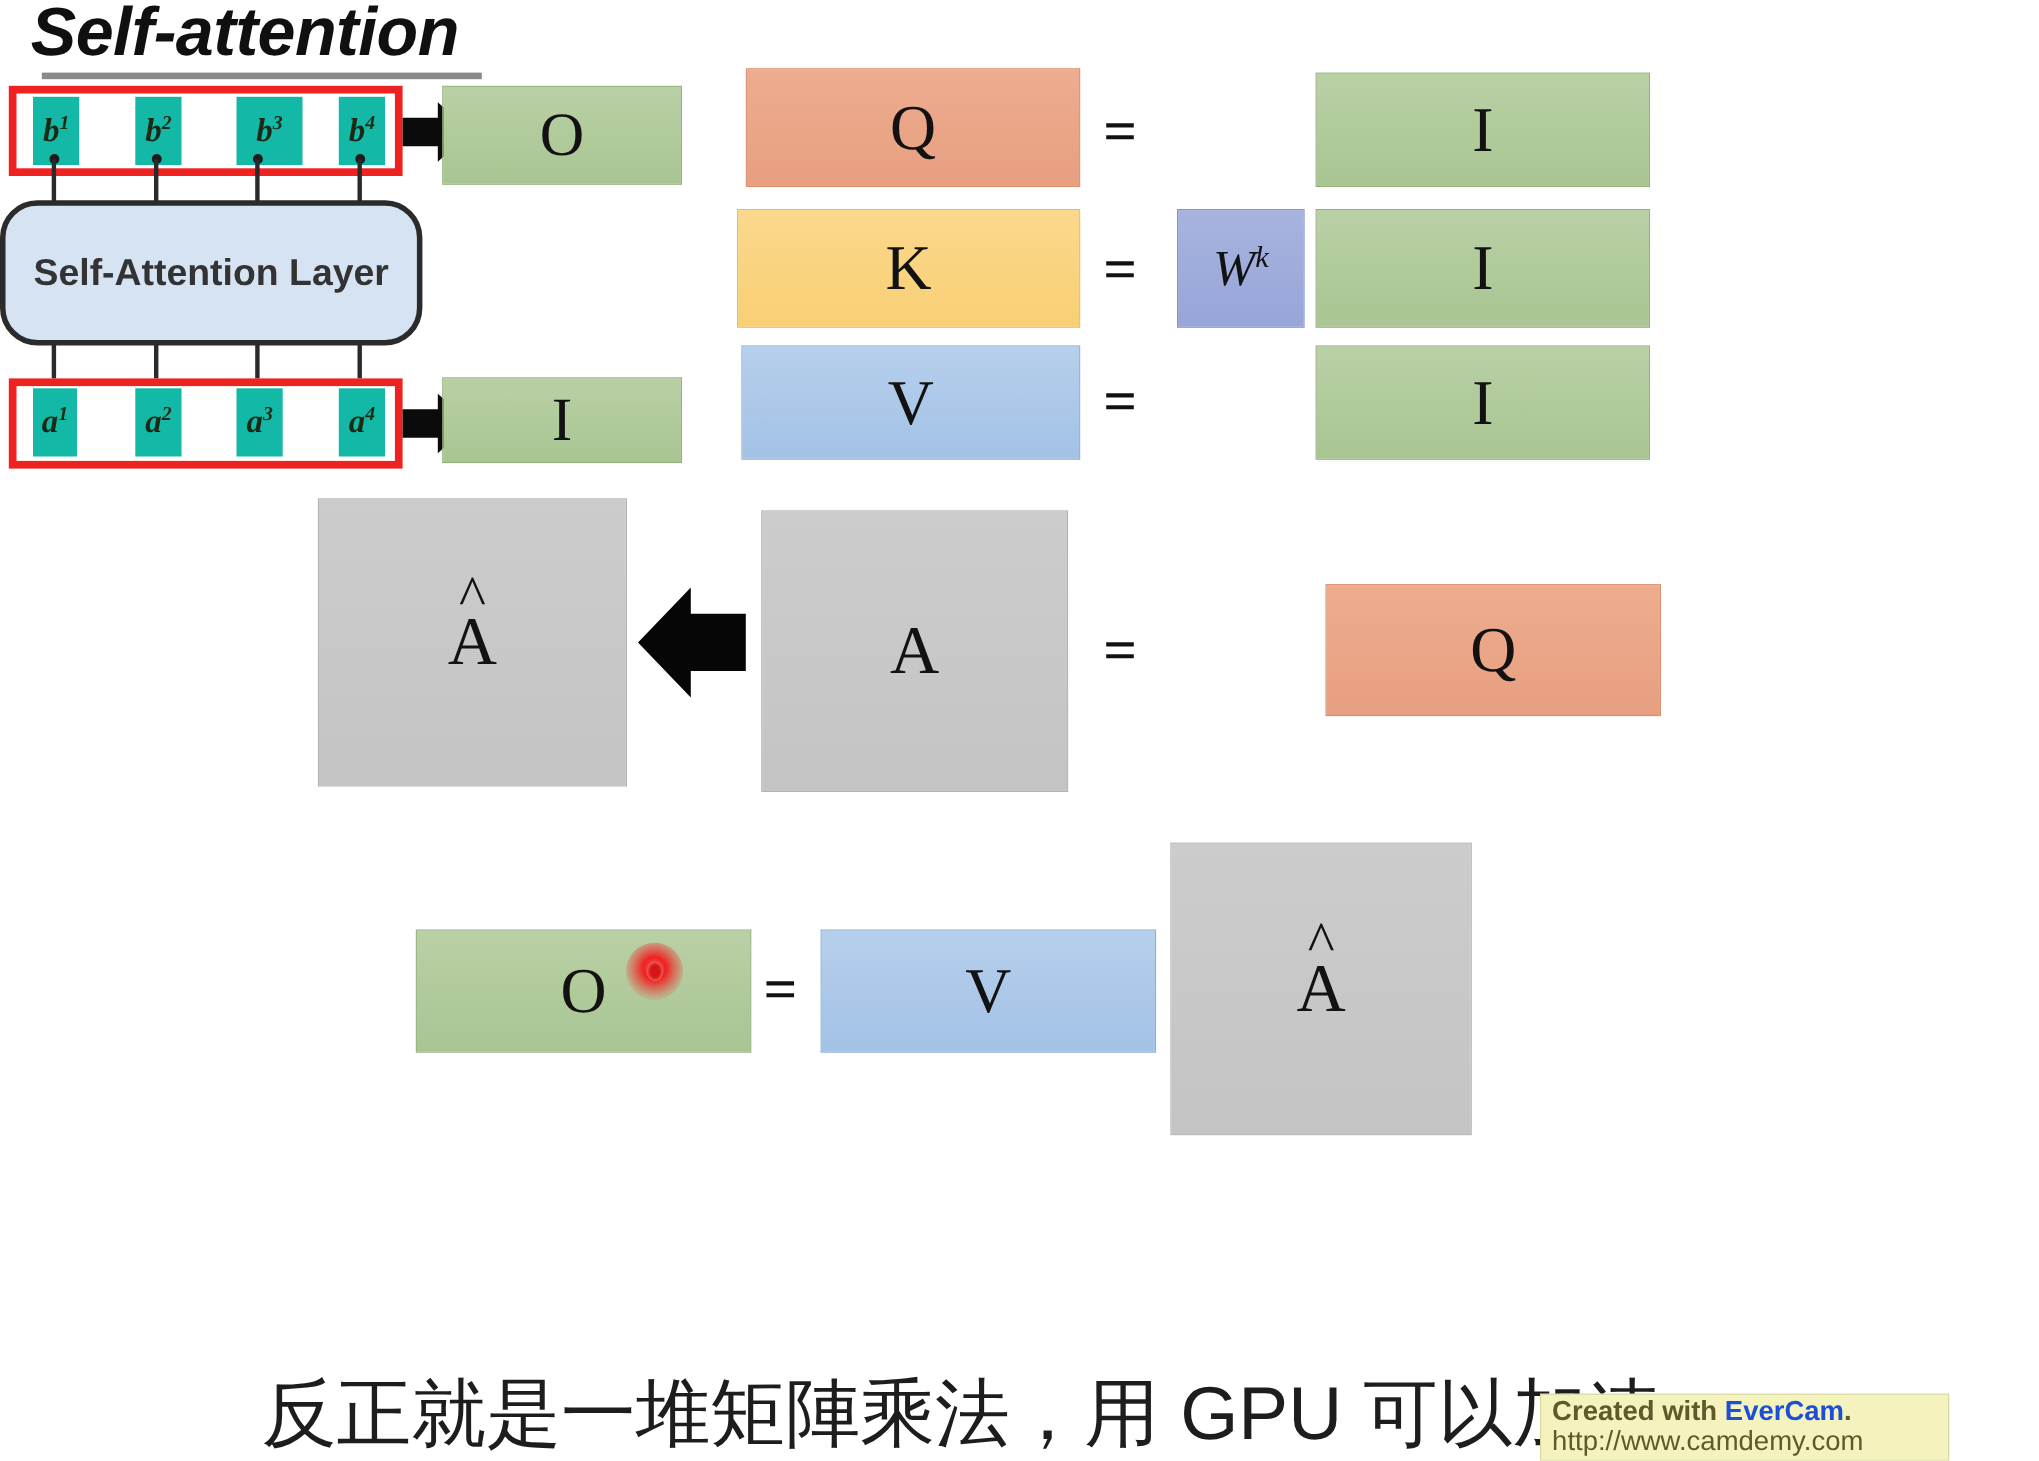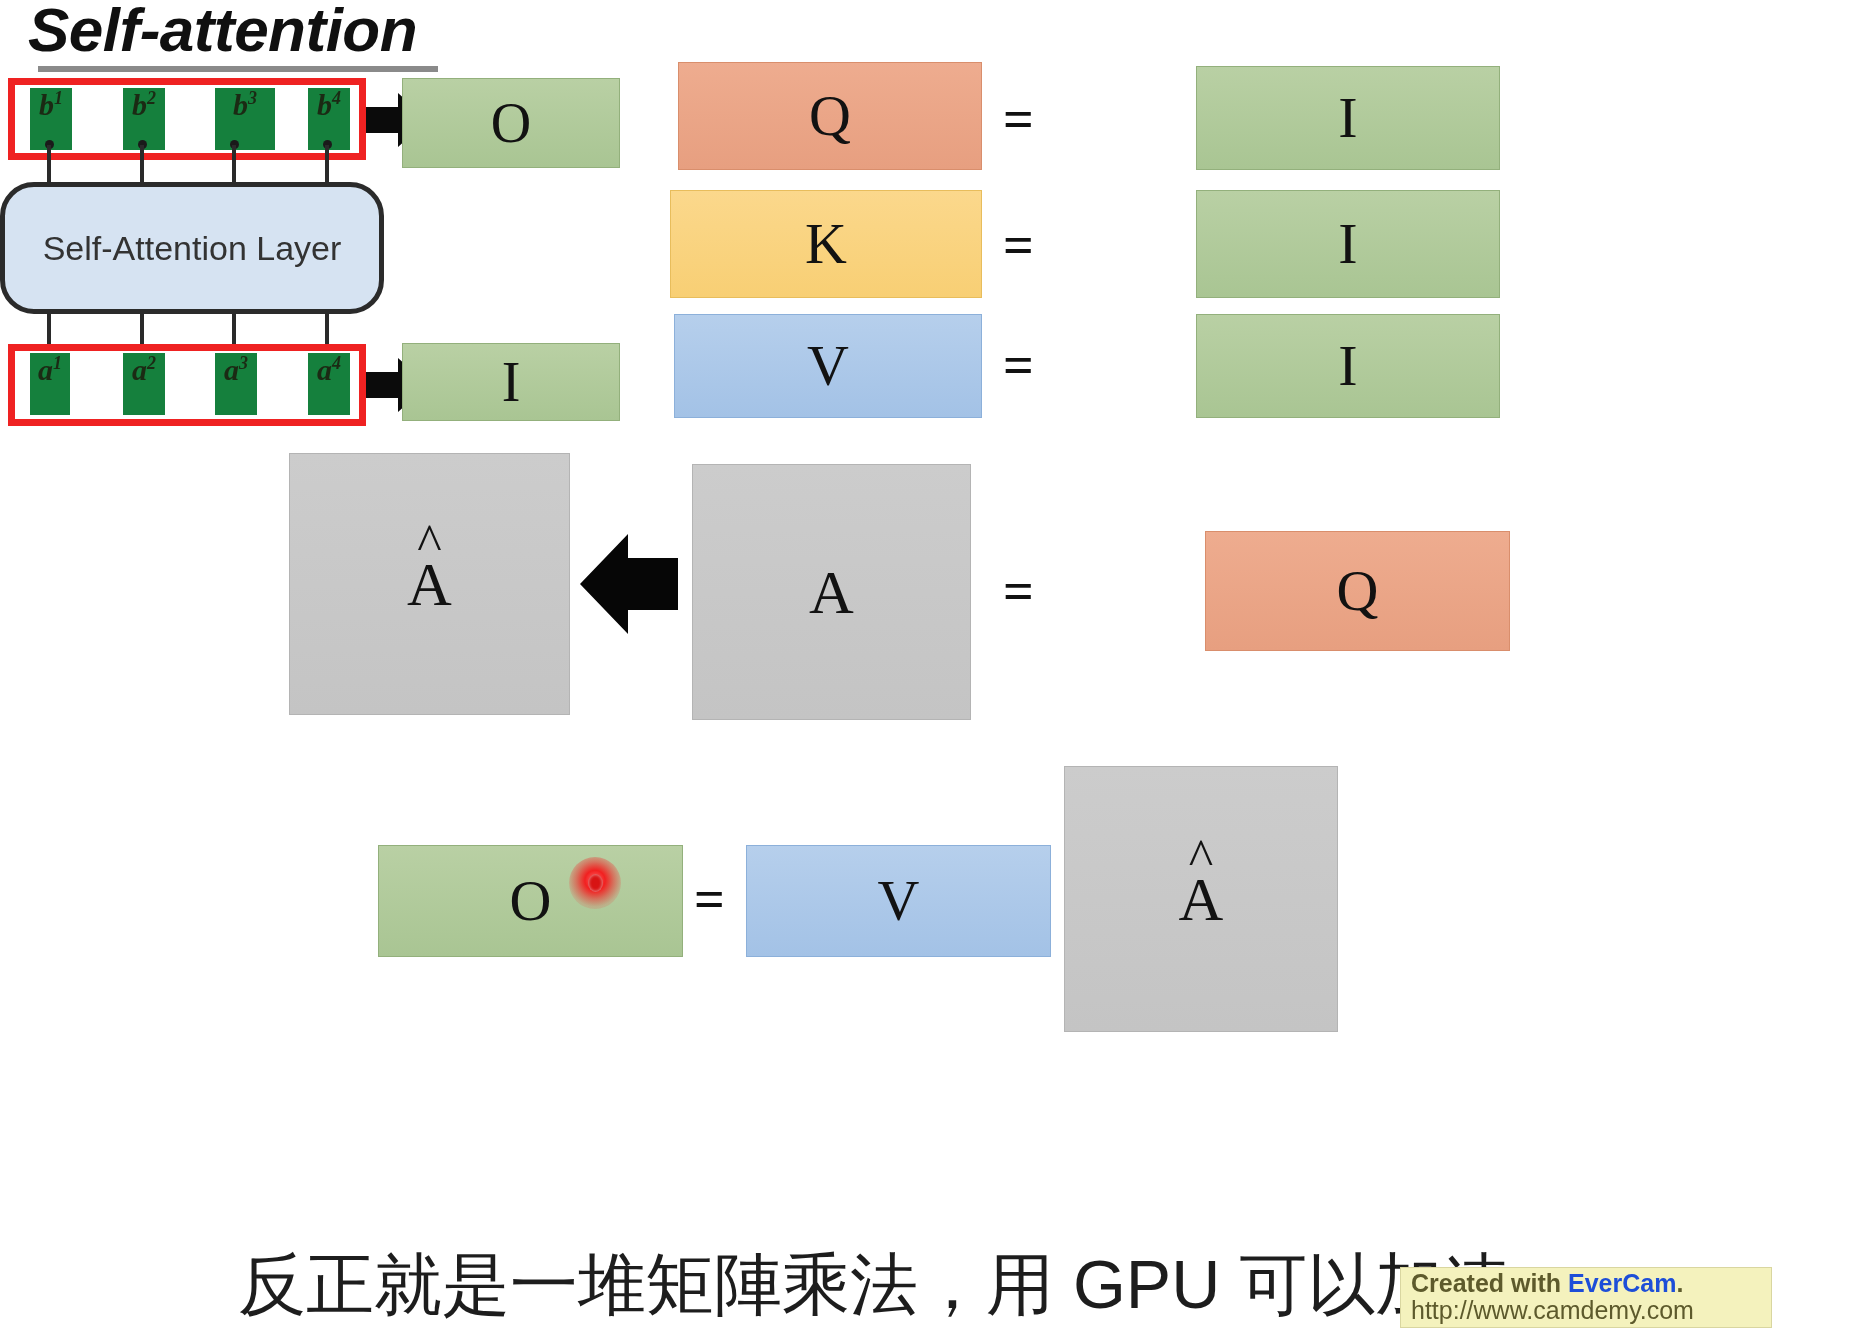--- a/index.html
+++ b/index.html
@@ -40,24 +40,24 @@
     background: #8a8a8a;
   }
 
   
   .red-frame {
     border: 7px solid #ef2222;
     background: #ffffff;
     box-sizing: border-box;
   }
   .token {
-    background: #15803d;
+    background: #14b8a6;
     box-sizing: border-box;
     display: flex;
-    align-items: flex-start;
+    align-items: center;
     justify-content: center;
     font-family: "Liberation Serif", serif;
     font-style: italic;
     font-weight: bold;
     color: #1b2a14;
   }
   .token sup {
     font-size: 0.62em;
     font-style: normal;
     font-weight: bold;
@@ -66,21 +66,21 @@
   }
   .sa-layer {
     background: #d6e3f2;
     border: 5px solid #2b2b2b;
     border-radius: 34px;
     box-sizing: border-box;
     display: flex;
     align-items: center;
     justify-content: center;
     font-size: 34px;
-    font-weight: normal;
+    font-weight: bold;
     color: #333333;
     font-family: "Liberation Sans", sans-serif;
   }
   .wire {
     background: #2a2a2a;
     width: 4px;
   }
   .wire-dot {
     width: 9px;
     height: 9px;
@@ -275,20 +275,23 @@
   </div>
 
   <div class="abs mat mat-yellow" style="left:670px; top:190px; width:312px; height:108px; font-size:58px;">
     <span>K</span>
   </div>
 
   <div class="abs eq" style="left:1003px; top:218px; font-size:54px;">
     <span>=</span>
   </div>
 
+  <div class="abs mat mat-purple" style="left:1070px; top:190px; width:116px; height:108px; font-size:46px;">
+    <span class="mathit">W<sup>k</sup></span>
+  </div>
 
   <div class="abs mat mat-green" style="left:1196px; top:190px; width:304px; height:108px; font-size:58px;">
     <span>I</span>
   </div>
 
   <div class="abs mat mat-green" style="left:402px; top:343px; width:218px; height:78px; font-size:56px;">
     <span>I</span>
   </div>
 
   <div class="abs mat mat-blue" style="left:674px; top:314px; width:308px; height:104px; font-size:58px;">

